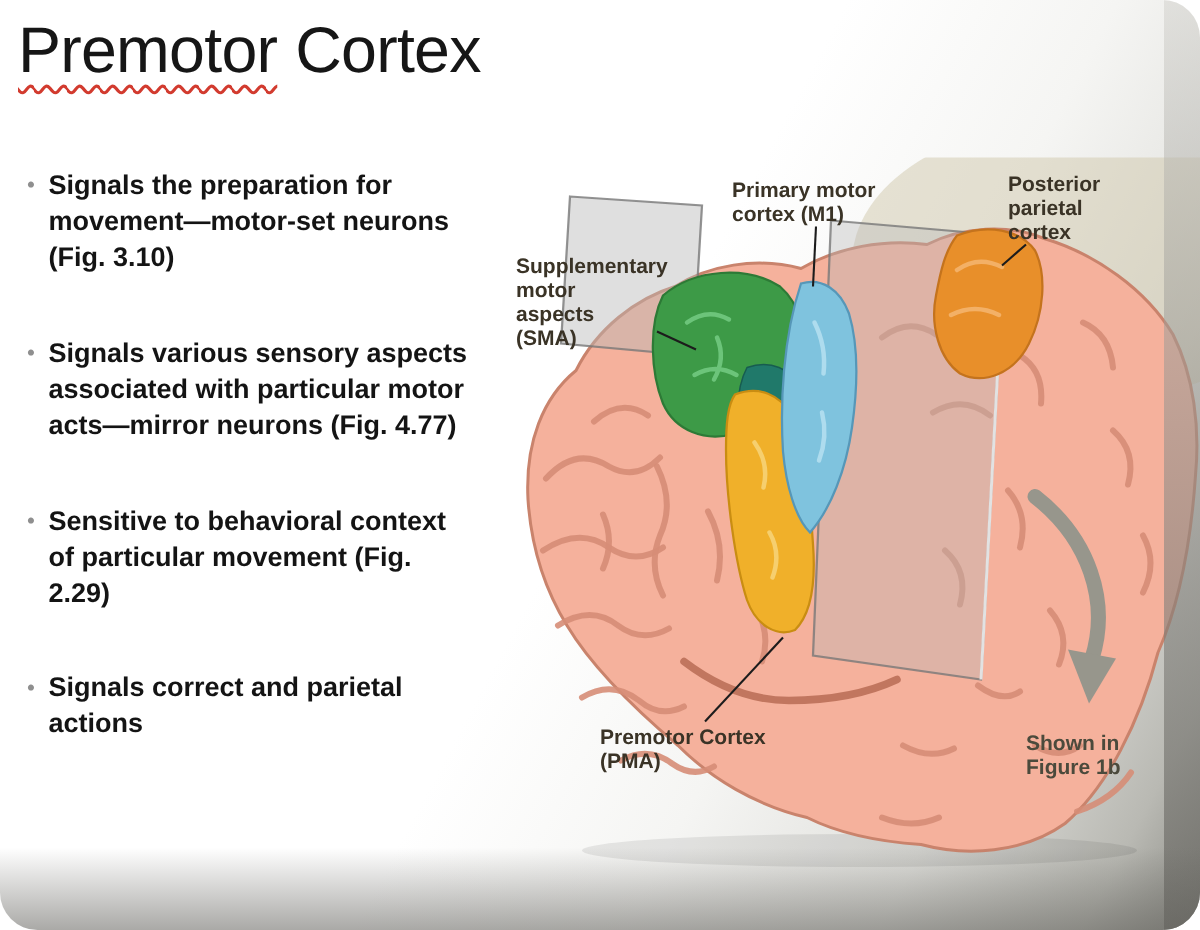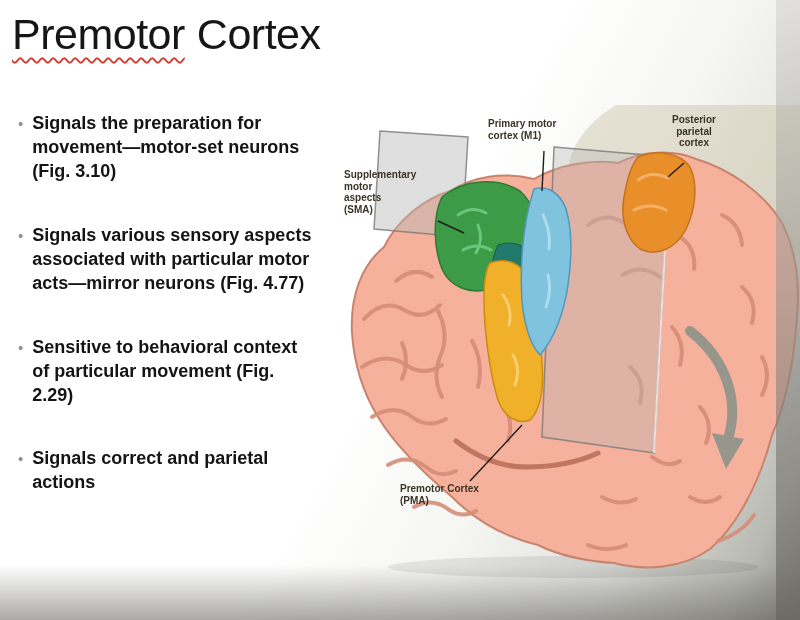--- a/index.html
+++ b/index.html
@@ -1,19 +1,20 @@
 <!DOCTYPE html>
 <html><head>
 <meta charset="utf-8">
 <style>
   html, body { margin:0; padding:0; background:#ffffff; }
   .slide {
     position:relative; width:800px; height:620px; overflow:hidden;
     font-family:"Liberation Sans", sans-serif;
     background: linear-gradient(118deg, #ffffff 50%, #f5f5f3 66%, #e0e0dc 81%, #b9b9b3 93%, #8a8a84 100%);
+    border-radius: 25px;
   }
   .title {
     position:absolute; left:12px; top:10px; margin:0;
     font-size:43px; font-weight:400; color:#161616; letter-spacing:-0.5px;
   }
   .title span + span { margin-left:12px; }
   .misspelled {
     text-decoration: underline wavy #d23b2f 2px;
     text-decoration-line: underline;
     text-decoration-style: wavy;
@@ -26,26 +27,26 @@
   }
   .bullet-item {
     display:flex; gap:9px; margin-bottom:40px;
     font-size:18px; line-height:1.33; color:#141414;
   }
   .marker { color:#8f8f8f; font-size:15px; line-height:1.6; flex:0 0 auto; }
   .bullet-text { width:280px;font-weight:bold; }
   .figure { position:absolute; left:338px; top:105px; width:462px; height:475px; z-index:1; }
   .figure svg { position:absolute; left:0; top:0; }
   .fig-label {
-    position:absolute; font-weight:700; font-size:10px; line-height:1.15;
+    position:absolute; font-weight:700; font-size:14px; line-height:1.15;
     color:#3a3326; white-space:pre-line;
   }
   .lbl-sma { left:6px; top:64px; }
   .lbl-m1 { left:150px; top:13px; }
-  .lbl-parietal { left:334px; top:9px;text-align:center; }
+  .lbl-parietal { left:334px; top:9px; }
   .lbl-pma { left:62px; top:378px; }
   .lbl-shown { left:346px; top:382px; color:#4b4a3c; }
   .gyri path { stroke:#d68d77; stroke-width:4; fill:none; opacity:0.9; }
   .right-strip {
     position:absolute; right:0; top:0; width:24px; height:100%; z-index:2;
     background: linear-gradient(to bottom, rgba(205,204,199,0.45), rgba(104,103,98,0.7));
     pointer-events:none;
   }
   .bottom-shade {
     position:absolute; left:0; bottom:0; width:100%; height:55px; z-index:3;
@@ -156,18 +157,20 @@
 motor
 aspects
 (SMA)</div>
     <div class="fig-label lbl-m1">Primary motor
 cortex (M1)</div>
     <div class="fig-label lbl-parietal">Posterior
 parietal
 cortex</div>
     <div class="fig-label lbl-pma">Premotor Cortex
 (PMA)</div>
+    <div class="fig-label lbl-shown">Shown in
+Figure 1b</div>
   </div>
 
   <div class="right-strip"></div>
   <div class="bottom-shade"></div>
 
 </div>
 
 </body></html>

